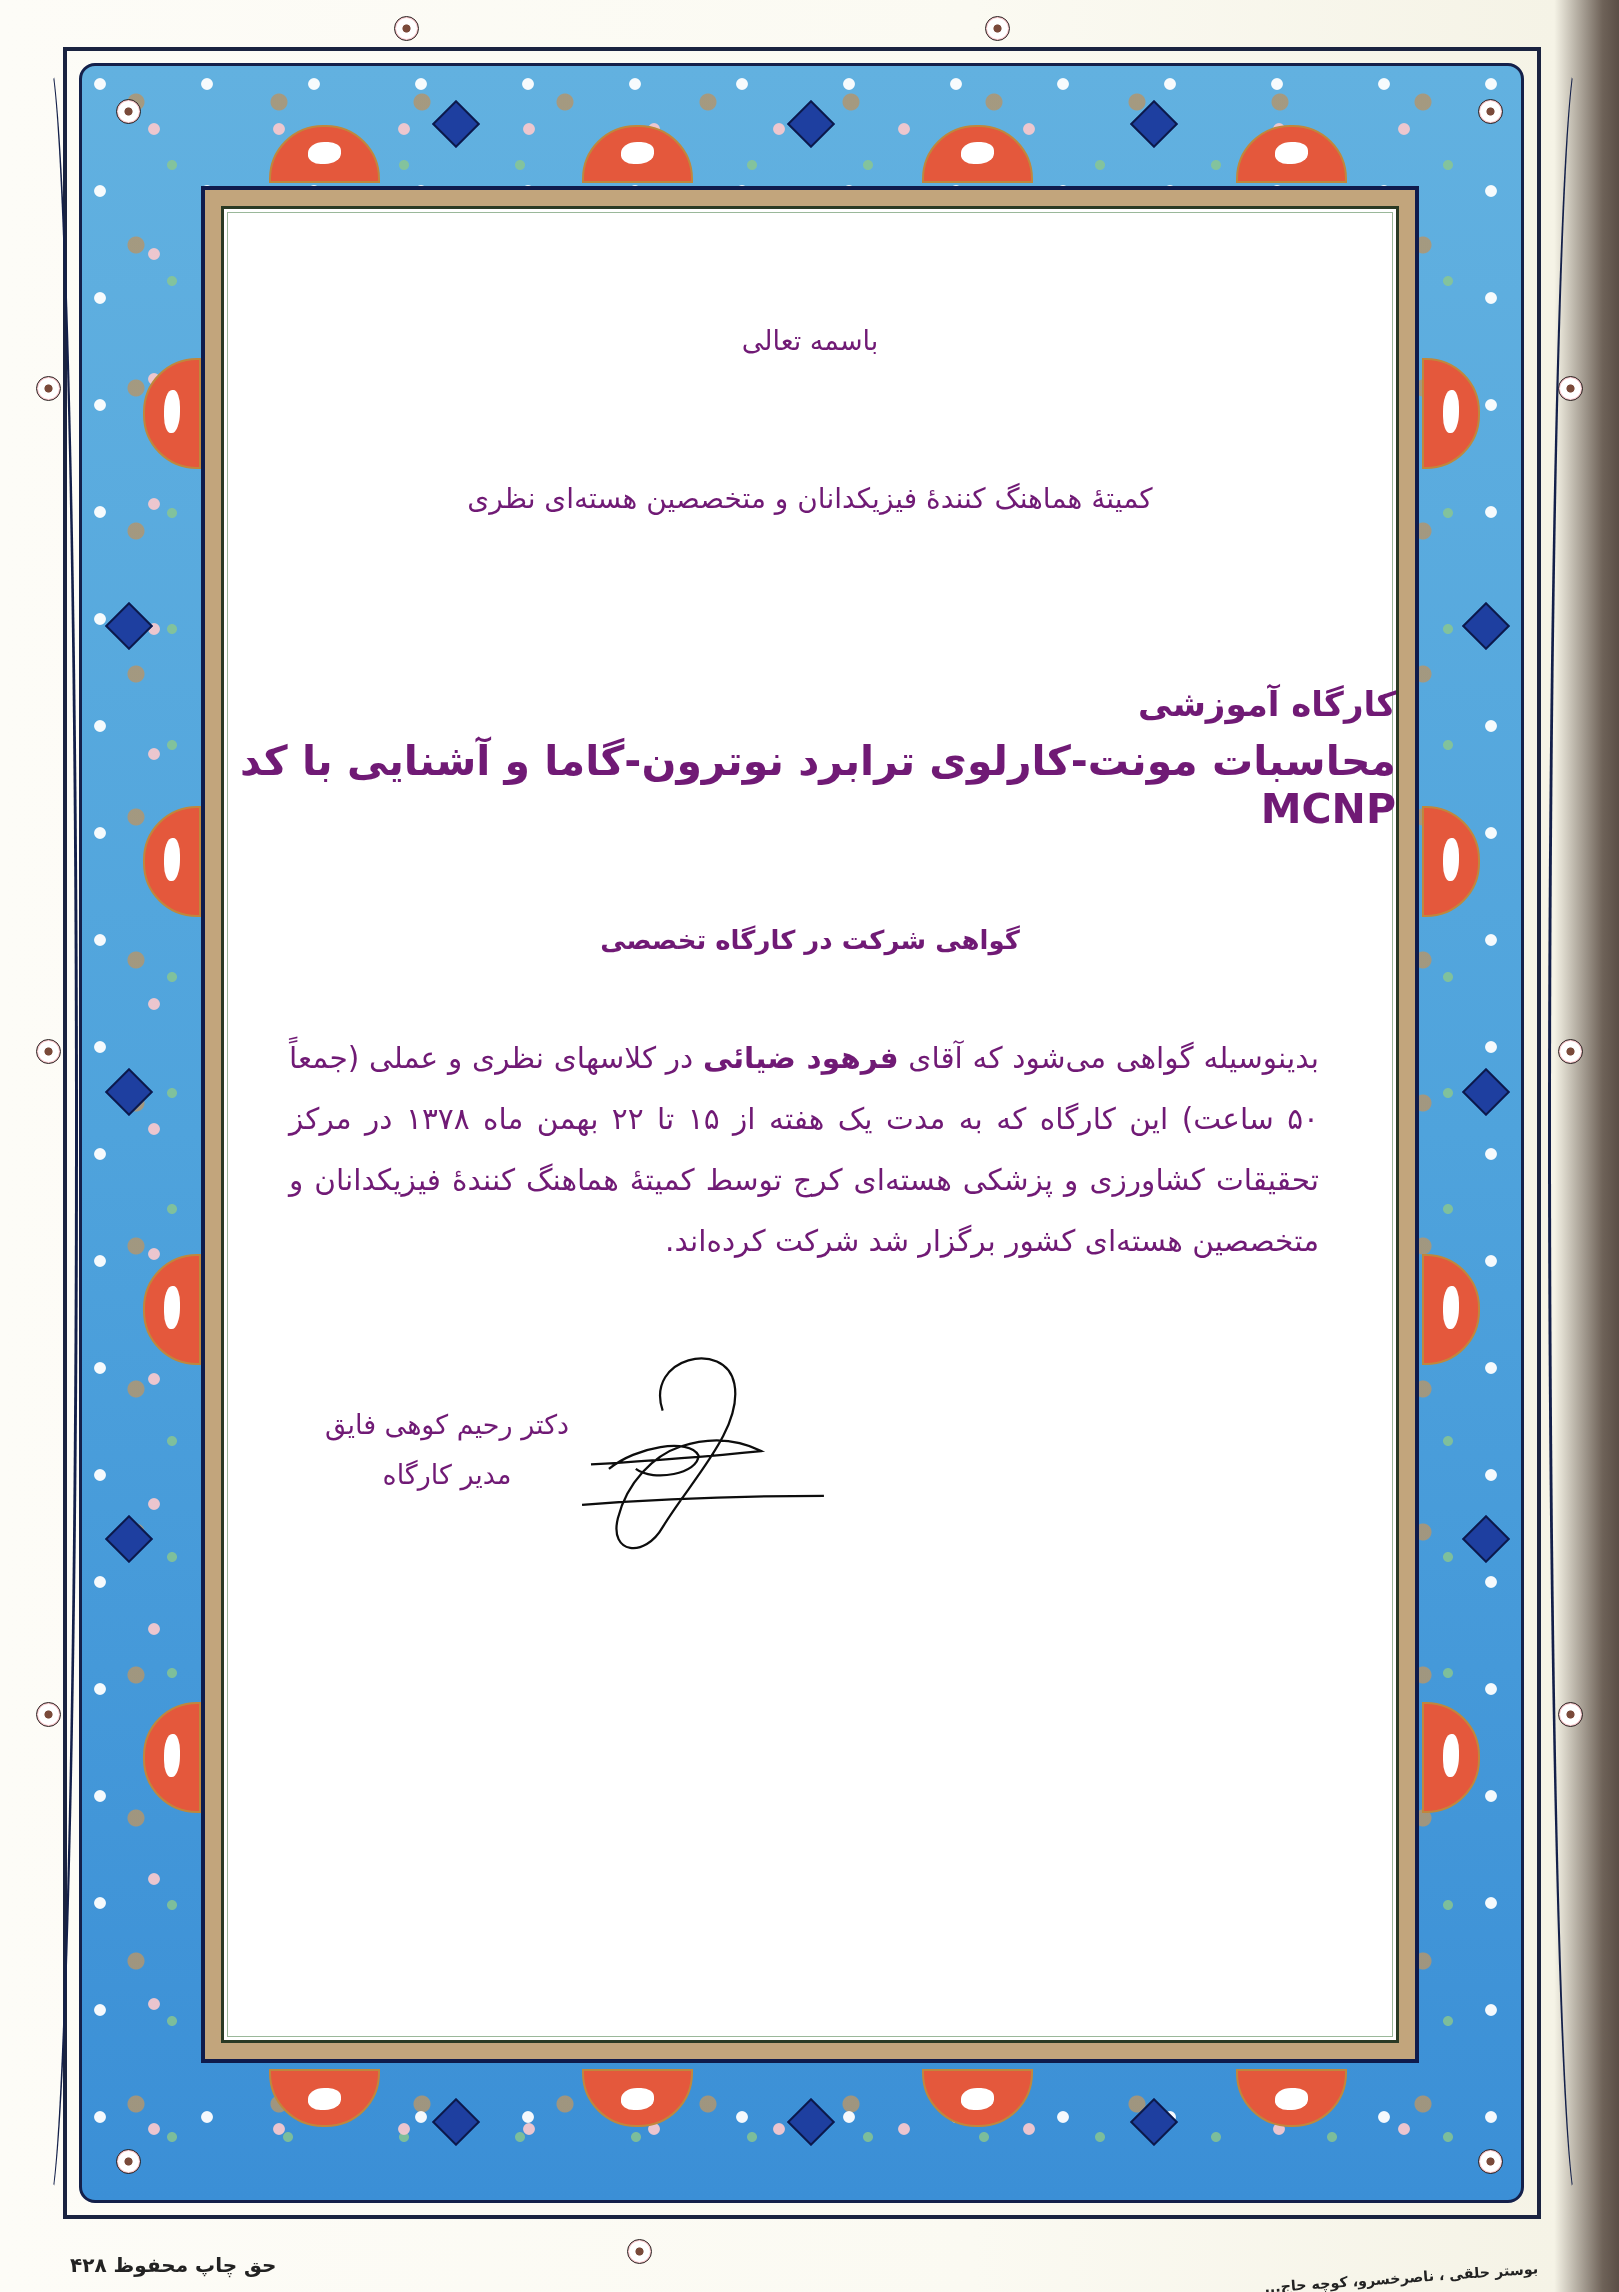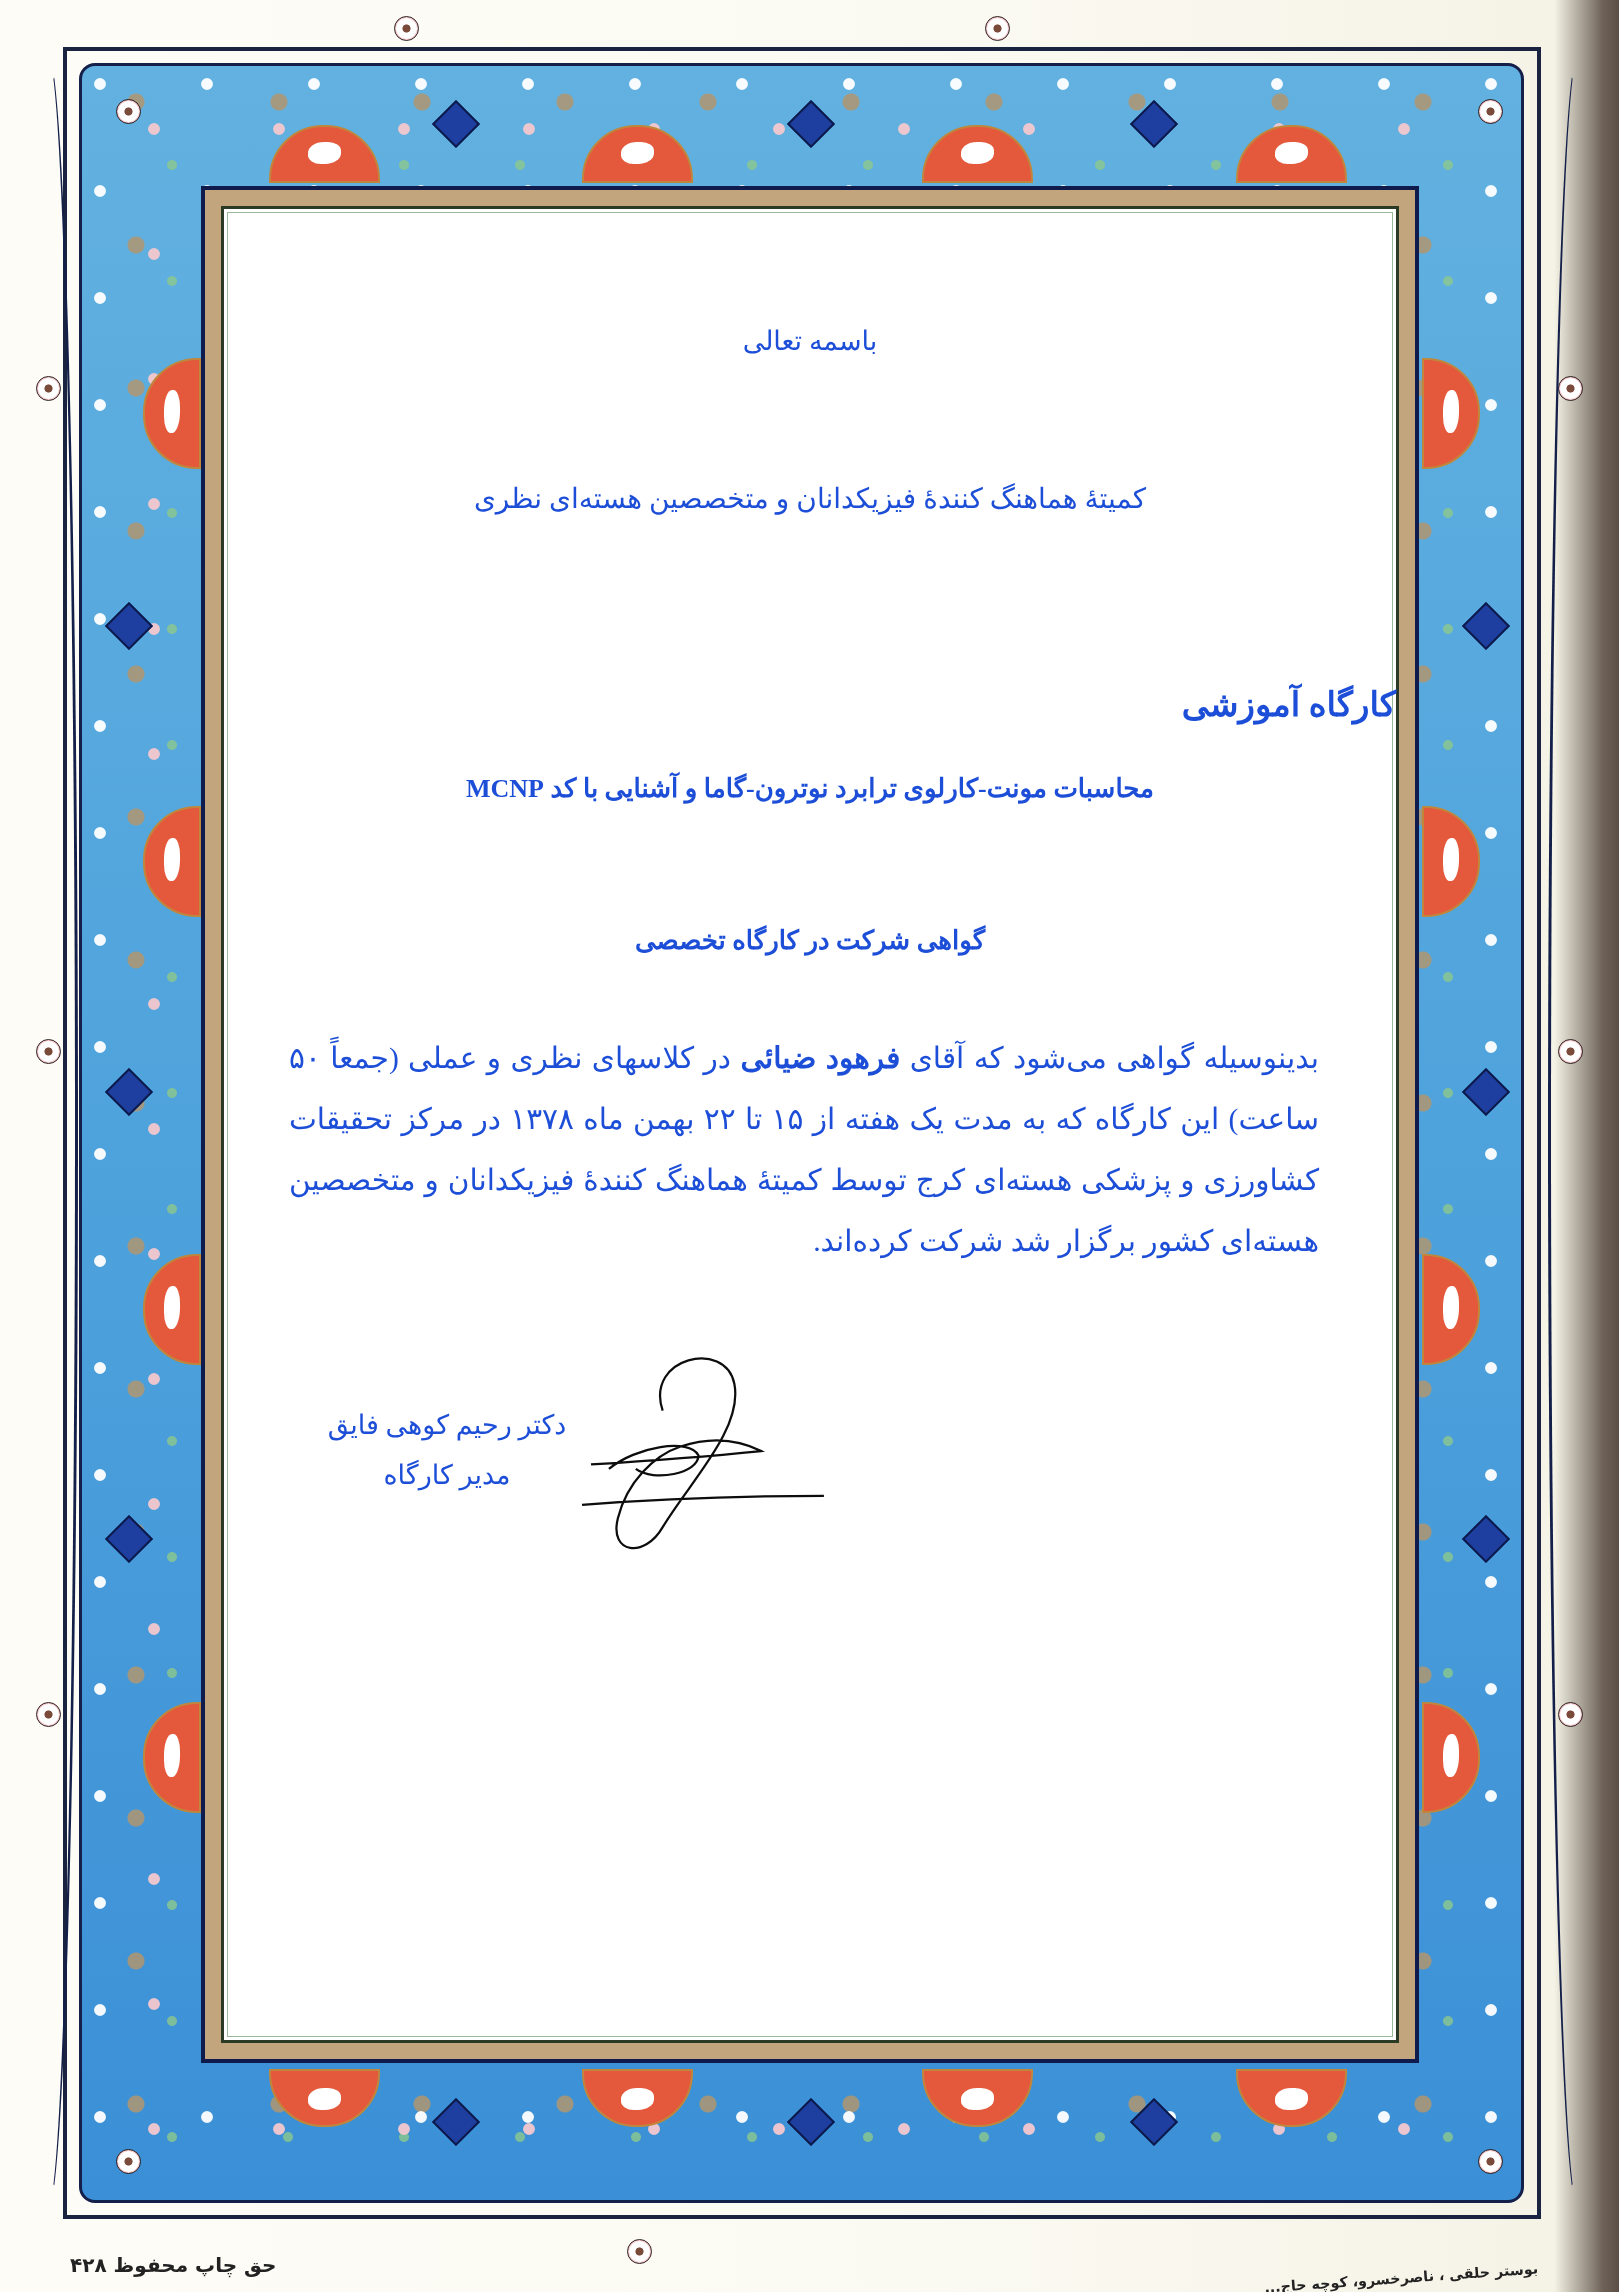--- a/index.html
+++ b/index.html
@@ -50,37 +50,37 @@
       position:absolute; left:201px; top:186px; width:1218px; height:1877px;
       box-sizing:border-box; border:4.5px solid #0f1b4c; background:#c2a57c;
       padding:16px;
     }
     .gold-inner {
       width:100%; height:100%; box-sizing:border-box;
       border:3.6px solid #2a3a24; outline:1.8px solid #9ab89a; outline-offset:-7.2px;
       background:#ffffff; position:relative;
     }
     .content {
-      position:absolute; left:0; top:0; right:0; bottom:0; direction:rtl; color:#1d4ed8;font-family:Liberation Serif, serif;
+      position:absolute; left:0; top:0; right:0; bottom:0; direction:rtl; color:#701a75;
     }
     .basmala {
       position:absolute; top:116px; left:0; right:0; text-align:center;
       font-size:27px;
     }
     .org {
       position:absolute; top:273px; left:0; right:0; text-align:center;
       font-size:28px; letter-spacing:-0.3px;
     }
     .ws-title {
       position:absolute; top:475px; left:0; right:0; text-align:right;
       font-size:34px; font-weight:bold;
     }
     .ws-subtitle {
-      position:absolute; top:528px; left:0; right:0; text-align:center;
-      font-size:26px; font-weight:bold;margin-top:36px;
+      position:absolute; top:528px; left:0; right:0; 
+      font-size:41px; font-weight:bold;
     }
     .cert-title {
       position:absolute; top:716px; left:0; right:0; text-align:center;
       font-size:26px; font-weight:bold;
     }
     .body-text {
       position:absolute; top:819px; right:77px; width:1030px;
       font-size:29.6px; line-height:61px; text-align:justify; text-align-last:right;margin-left:22px;
     }
     .body-text b { font-weight:bold; }

